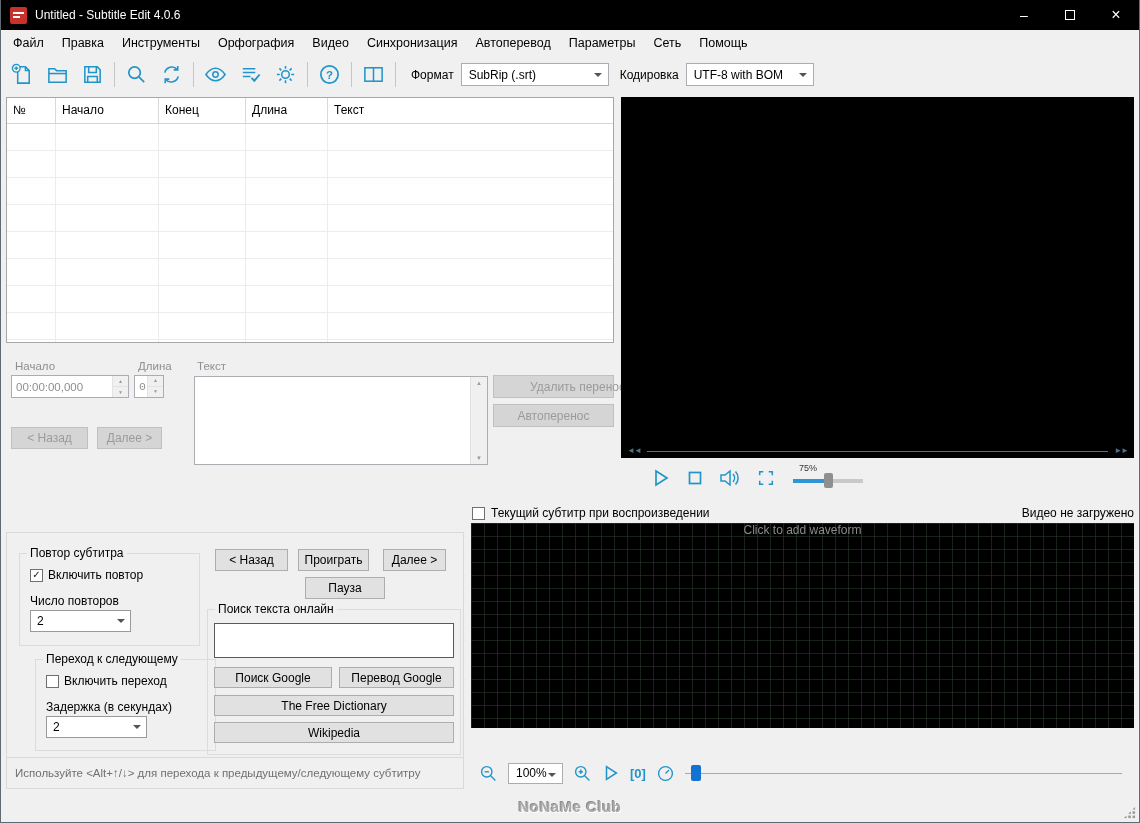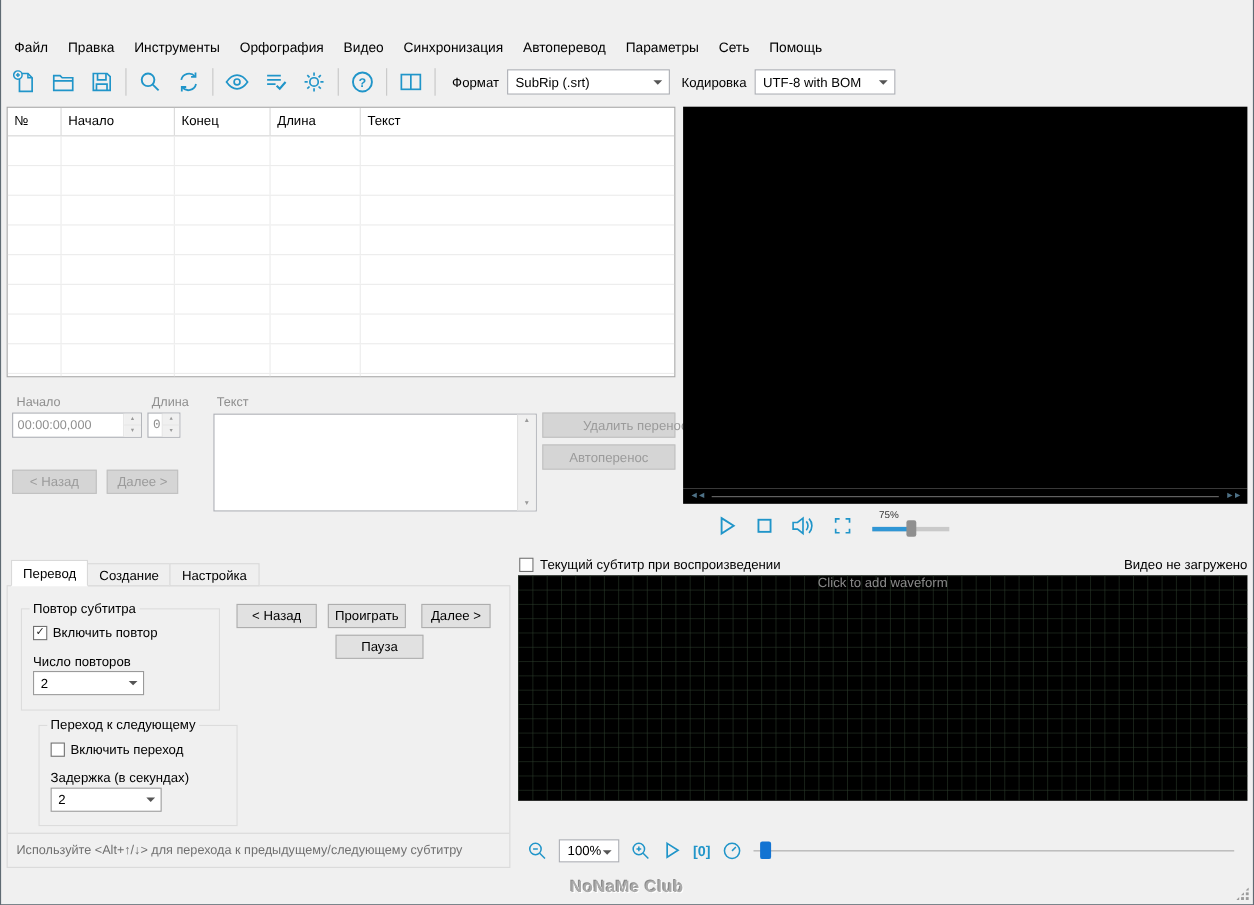--- a/index.html
+++ b/index.html
@@ -98,20 +98,31 @@
   .watermark { font-size:15px; font-weight:bold; letter-spacing:.5px; color:#aaa; text-shadow:1px 1px 0 #fff,-1px -1px 0 #8a8a8a; }
   .grip { position:absolute; right:3px; bottom:3px; width:13px; height:13px;
     background-image:radial-gradient(#9a9a9a 1.4px, transparent 1.5px); background-size:4.3px 4.3px; background-position:bottom right;
     clip-path:polygon(100% 0, 100% 100%, 0 100%); }
 </style>
 </head>
 <body>
 
 <div id="app">
 
+  <div class="titlebar">
+    <div class="app-icon"></div>
+    <span class="title-text">Untitled - Subtitle Edit 4.0.6</span>
+    <div class="win-controls">
+      <div class="win-btn">–</div>
+      <div class="win-btn">
+          <span class="max-box"></span>
+        </div>
+      <div class="win-btn" style="font-size:16px;">×</div>
+    </div>
+  </div>
 
   <div class="menubar">
     <div class="menu-item">Файл</div>
     <div class="menu-item">Правка</div>
     <div class="menu-item">Инструменты</div>
     <div class="menu-item">Орфография</div>
     <div class="menu-item">Видео</div>
     <div class="menu-item">Синхронизация</div>
     <div class="menu-item">Автоперевод</div>
     <div class="menu-item">Параметры</div>
@@ -328,25 +339,20 @@
       </svg>
     <div class="vol-wrap">
       <span class="vol-label">75%</span>
       <div class="vol-track">
           <div class="vol-fill"></div>
           <div class="vol-thumb"></div>
         </div>
     </div>
   </div>
 
-  <div class="tabstrip">
-    <div class="tab active">Перевод</div>
-    <div class="tab">Создание</div>
-    <div class="tab">Настройка</div>
-  </div>
   <div class="tab-content">
 
     <div class="groupbox" style="left:12px;top:20px;width:181px;height:93px;">
       <span class="glabel">Повтор субтитра</span>
       <div class="checkrow" style="left:10px;top:14px;">
         <span class="cb checked"></span>
         <span>Включить повтор</span>
       </div>
       <span style="position:absolute;left:10px;top:40px;font-size:12px;white-space:nowrap;">Число повторов</span>
       <div class="combo2" style="left:10px;top:56px;width:101px;">
@@ -366,20 +372,28 @@
         <span>2</span>
         <span class="arrow-dn" style="position:static;margin-left:auto;margin-right:5px;"></span>
       </div>
     </div>
 
     <div class="btn" style="left:208px;top:16px;width:73px;height:22px;">&lt; Назад</div>
     <div class="btn" style="left:291px;top:16px;width:71px;height:22px;">Проиграть</div>
     <div class="btn" style="left:376px;top:16px;width:63px;height:22px;">Далее &gt;</div>
     <div class="btn" style="left:298px;top:44px;width:80px;height:22px;">Пауза</div>
 
+    <div class="groupbox" style="left:200px;top:76px;width:254px;height:146px;">
+      <span class="glabel">Поиск текста онлайн</span>
+      <input class="search-input" style="left: 6px; top: 13px; width: 240px; height: 35px;" value="">
+      <div class="btn" style="left:6px;top:57px;width:118px;height:21px;">Поиск Google</div>
+      <div class="btn" style="left:131px;top:57px;width:115px;height:21px;">Перевод Google</div>
+      <div class="btn" style="left:6px;top:85px;width:240px;height:21px;">The Free Dictionary</div>
+      <div class="btn" style="left:6px;top:112px;width:240px;height:21px;">Wikipedia</div>
+    </div>
 
     <div class="hint-bar">Используйте &lt;Alt+↑/↓&gt; для перехода к предыдущему/следующему субтитру</div>
   </div>
 
   <div class="wf-toprow">
     <span class="cb"></span>
     <span>Текущий субтитр при воспроизведении</span>
     <span class="wf-status">Видео не загружено</span>
   </div>
   <div class="waveform">

